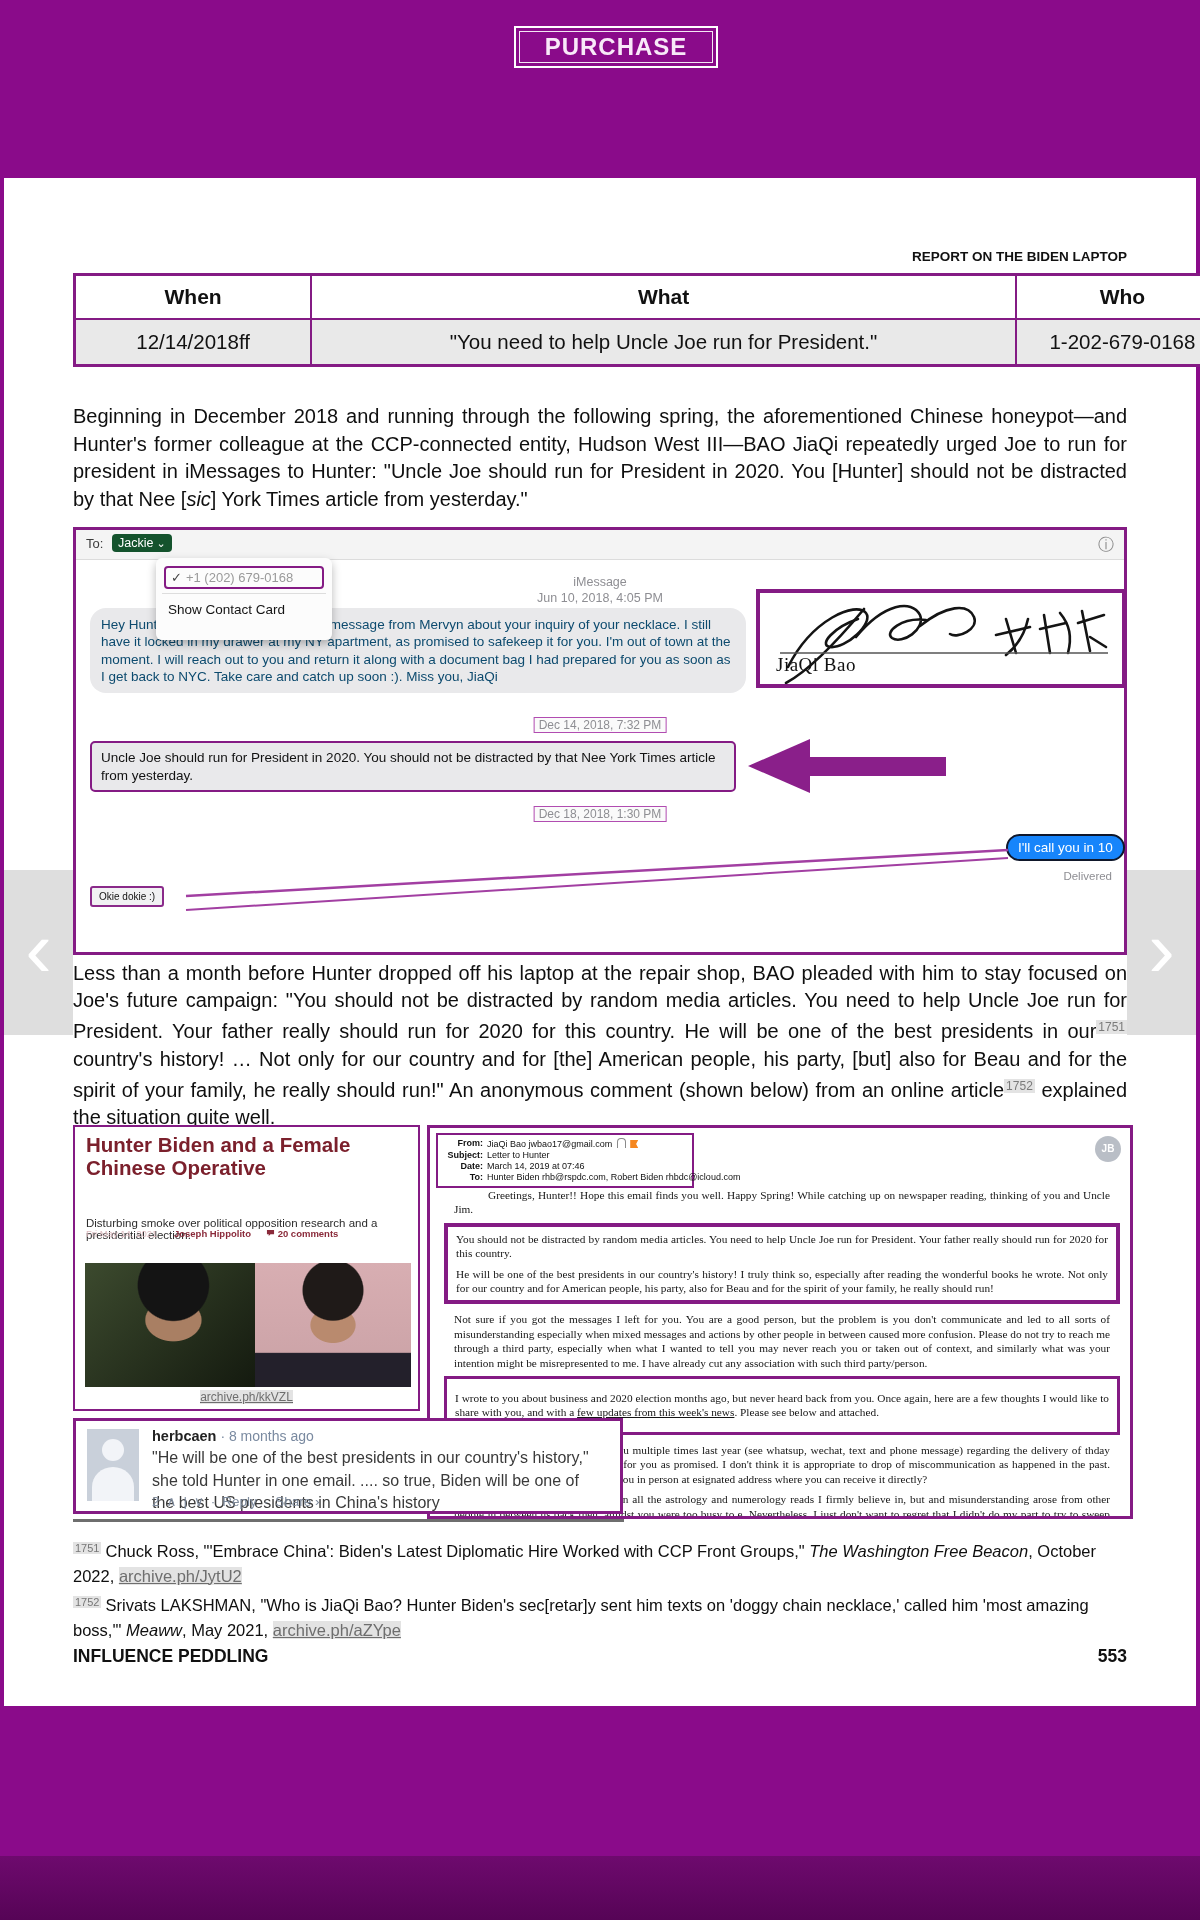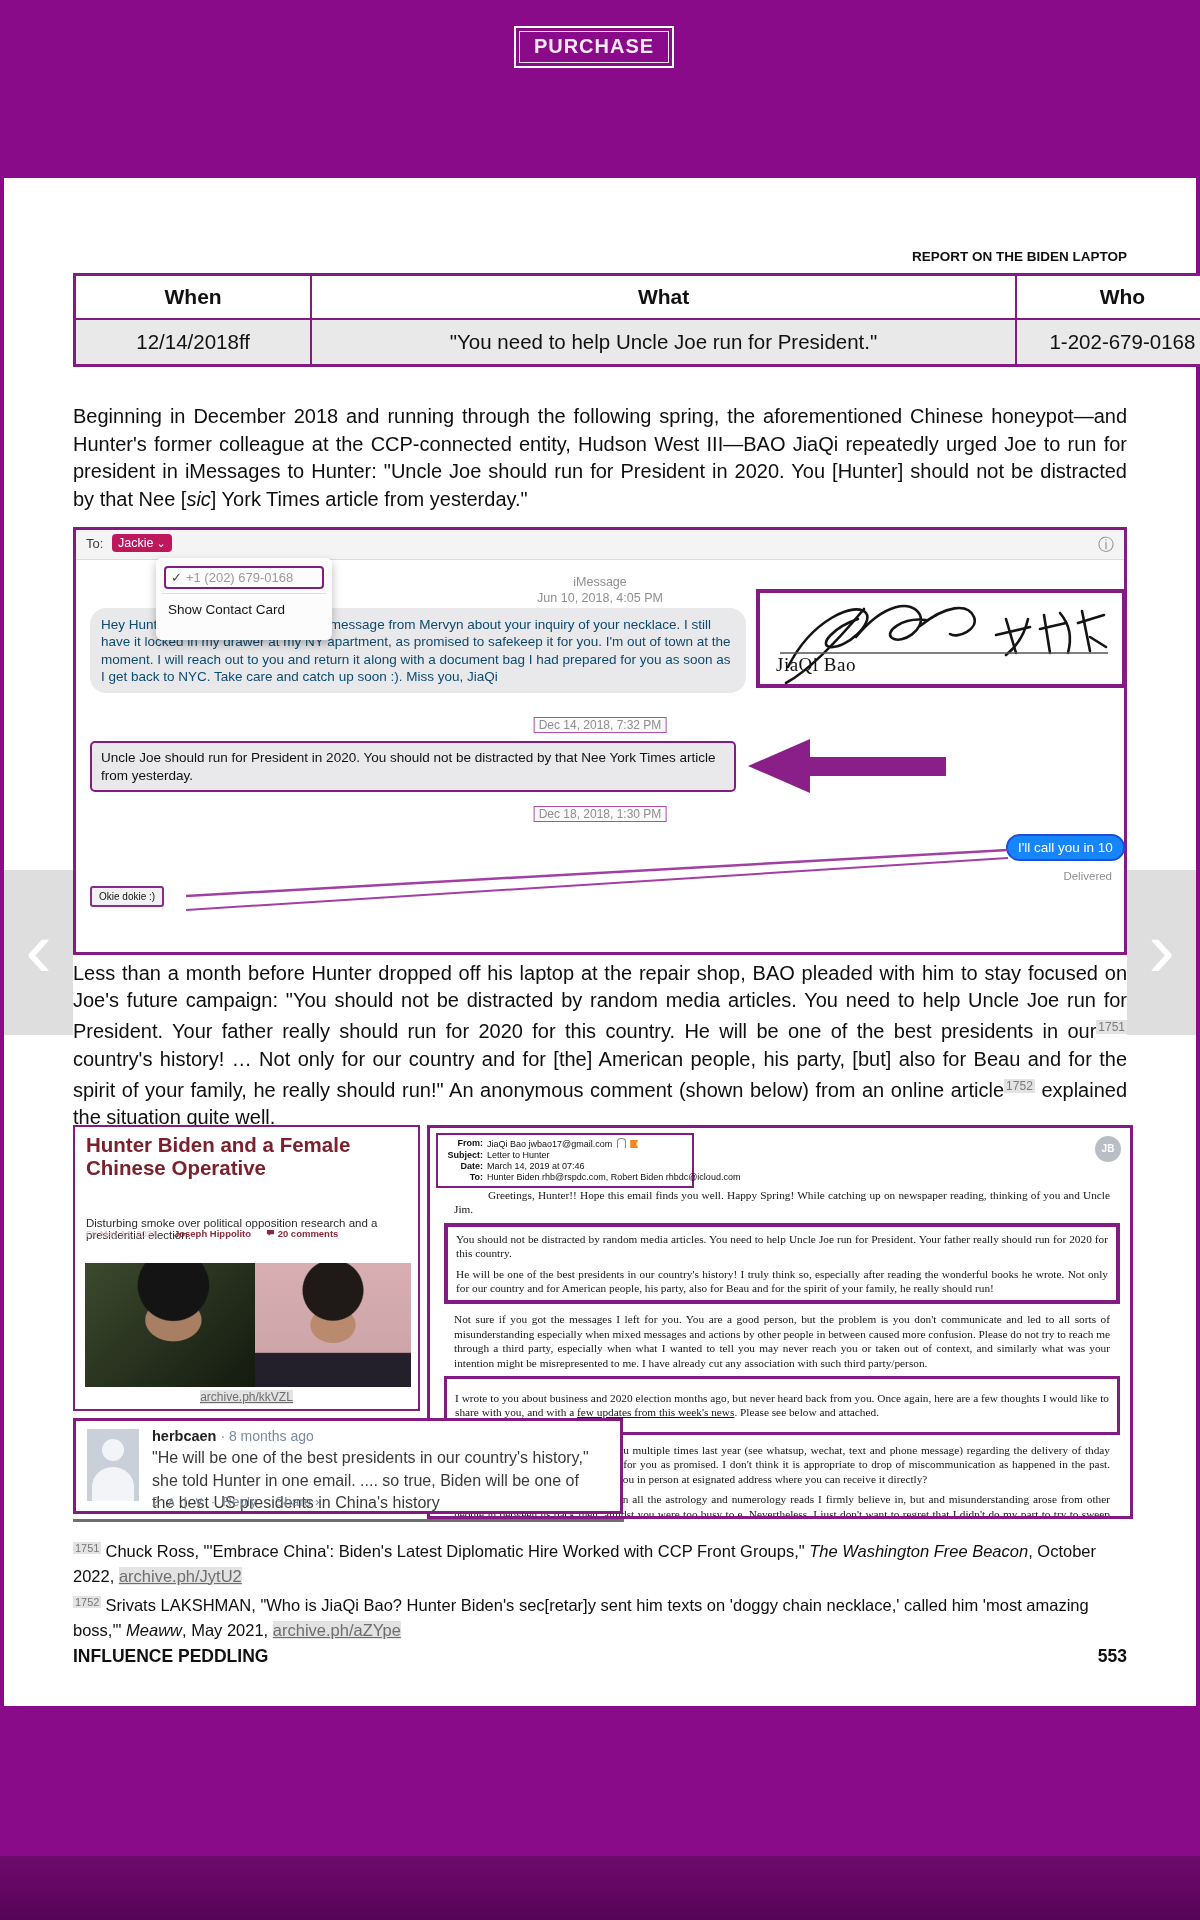--- a/index.html
+++ b/index.html
@@ -1,55 +1,55 @@
 <!DOCTYPE html>
 <html><head>
 <meta charset="utf-8">
 <style>
   html,body{margin:0;padding:0;background:#8A0B8A;}
   .screen{position:relative;width:1200px;height:1920px;overflow:hidden;background:#8A0B8A;font-family:"Liberation Sans",sans-serif;}
   .bottom-bar{position:absolute;left:0;top:1856px;width:1200px;height:64px;background:linear-gradient(#6e0a6e,#560456);}
-  .purchase-btn{position:absolute;left:514px;top:26px;width:160px;height:42px;box-sizing:border-box;border:2px solid #fff;
+  .purchase-btn{position:absolute;left:514px;top:26px;width:204px;height:42px;box-sizing:border-box;border:2px solid #fff;
     box-shadow:inset 0 0 0 3px #8A0B8A, inset 0 0 0 4px rgba(255,255,255,.9);
-    color:#f8e9f8;font-size:20px;font-weight:bold;letter-spacing:1px;text-align:center;line-height:37px;cursor:pointer;}
+    color:#f8e9f8;font-size:24px;font-weight:bold;letter-spacing:1px;text-align:center;line-height:37px;cursor:pointer;}
   .page{position:absolute;left:4px;top:178px;width:1192px;height:1528px;background:#ffffff;}
 
   .report-header{position:absolute;top:249px;right:73px;font-size:13.5px;font-weight:bold;color:#111;}
 
   table.info-table{position:absolute;left:73px;top:273px;width:1158px;border-collapse:collapse;border:3px solid #841B84;}
   table.info-table th{background:#fff;border:2px solid #841B84;font-size:21px;font-weight:bold;color:#111;padding:9px 4px;text-align:center;}
   table.info-table td{background:#e9e9e9;border:2px solid #841B84;font-size:20.5px;color:#111;padding:10px 4px;text-align:center;}
 
   .para{position:absolute;left:73px;width:1054px;font-size:20px;line-height:27.5px;color:#0f0f0f;text-align:justify;}
   .para1{top:403px;}
   .para2{top:960px;line-height:27.2px;}
   .sup{font-size:12px;background:#e3e3e3;color:#7a7a7a;vertical-align:7px;padding:0 2px;}
 
   
   .imsg{position:absolute;left:73px;top:527px;width:1054px;height:428px;box-sizing:border-box;border:3px solid #841B84;background:#fff;z-index:3;}
   .imsg-topbar{position:absolute;left:0;top:0;width:100%;height:29px;background:#f4f4f4;border-bottom:1px solid #dcdcdc;}
   .to-label{position:absolute;left:10px;top:6px;font-size:13px;color:#3c3c3c;}
-  .recipient-pill{position:absolute;left:36px;top:4px;background:#be185d;color:#fff;font-size:12.5px;border-radius:4px;padding:2px 6px;cursor:pointer;}
+  .recipient-pill{position:absolute;left:36px;top:4px;background:#14532d;color:#fff;font-size:12.5px;border-radius:4px;padding:2px 6px;cursor:pointer;}
   .pill-chevron{font-size:11px;margin-left:3px;}
   .info-icon{position:absolute;right:10px;top:5px;font-size:16px;color:#8a8a8a;cursor:pointer;}
   .contact-dropdown{position:absolute;left:80px;top:28px;width:176px;background:#fcfcfc;border-radius:6px;box-shadow:0 4px 10px rgba(0,0,0,.28);z-index:5;padding:6px 0 20px 0;}
   .phone-option{margin:2px 8px 4px 8px;border:2px solid #841B84;border-radius:4px;padding:2px 5px;font-size:13px;color:#9a9a9a;cursor:pointer;white-space:nowrap;}
   .phone-check{color:#444;margin-right:4px;}
   .dropdown-divider{height:1px;background:#ddd;margin:3px 6px;}
   .contact-card-option{padding:5px 12px 3px 12px;font-size:13.5px;color:#141414;cursor:pointer;}
   .msg-meta{position:absolute;left:0;top:44px;width:100%;text-align:center;font-size:12.5px;line-height:16px;color:#8e8e93;}
   .bubble1{position:absolute;left:14px;top:78px;width:634px;background:#e9e9eb;border-radius:16px;padding:8px 11px;font-size:13.5px;line-height:17.3px;color:#0c4a6e;}
   .signature-box{position:absolute;left:680px;top:59px;width:370px;height:99px;box-sizing:border-box;border:4px solid #841B84;background:#fff;}
   .signature-name{position:absolute;left:16px;bottom:8px;font-family:"Liberation Serif",serif;font-size:19px;color:#111;letter-spacing:.5px;}
   .ts-pill{position:absolute;left:50%;transform:translateX(-50%);font-size:12px;color:#8e8e93;border:1.5px solid #b14cb1;padding:0 4px;background:#fafafa;white-space:nowrap;}
   .ts2{top:187px;} .ts3{top:276px;}
   .bubble2{position:absolute;left:14px;top:211px;width:624px;background:#e9e9eb;border:2px solid #841B84;border-radius:5px;padding:6px 9px;font-size:13.5px;line-height:17.5px;color:#121212;}
   .arrow-head{position:absolute;left:672px;top:209px;width:0;height:0;border-top:27px solid transparent;border-bottom:27px solid transparent;border-right:62px solid #8A1F8A;}
   .arrow-bar{position:absolute;left:733px;top:227px;width:137px;height:19px;background:#8A1F8A;}
-  .blue-bubble{position:absolute;left:930px;top:304px;background:#1785fb;border:2px solid #1d4ed8;border-radius:14px;padding:4px 10px;font-size:13.5px;color:#fff;white-space:nowrap;}
+  .blue-bubble{position:absolute;left:930px;top:304px;background:#1785fb;border:2px solid #0f172a;border-radius:14px;padding:4px 10px;font-size:13.5px;color:#fff;white-space:nowrap;}
   .delivered{position:absolute;right:12px;top:340px;font-size:11.5px;color:#8e8e93;}
   .okie-bubble{position:absolute;left:14px;top:356px;background:#f1f1f3;border:2px solid #8A2A8A;border-radius:3px;padding:3px 7px;font-size:10px;color:#121212;white-space:nowrap;}
   .connector{position:absolute;left:0;top:0;width:100%;height:100%;pointer-events:none;}
 
   .carousel-band{position:absolute;top:870px;width:69px;height:165px;background:#dedede;z-index:2;color:#ffffff;font-size:80px;line-height:160px;text-align:center;cursor:pointer;}
   .band-left{left:4px;} .band-right{left:1127px;}
 
   
   .article-card{position:absolute;left:73px;top:1125px;width:347px;height:286px;box-sizing:border-box;border:2px solid #841B84;background:#fff;z-index:3;}
   .article-title{position:absolute;left:11px;top:6px;width:320px;font-size:20.5px;line-height:23px;font-weight:bold;color:#7B202C;cursor:pointer;}

